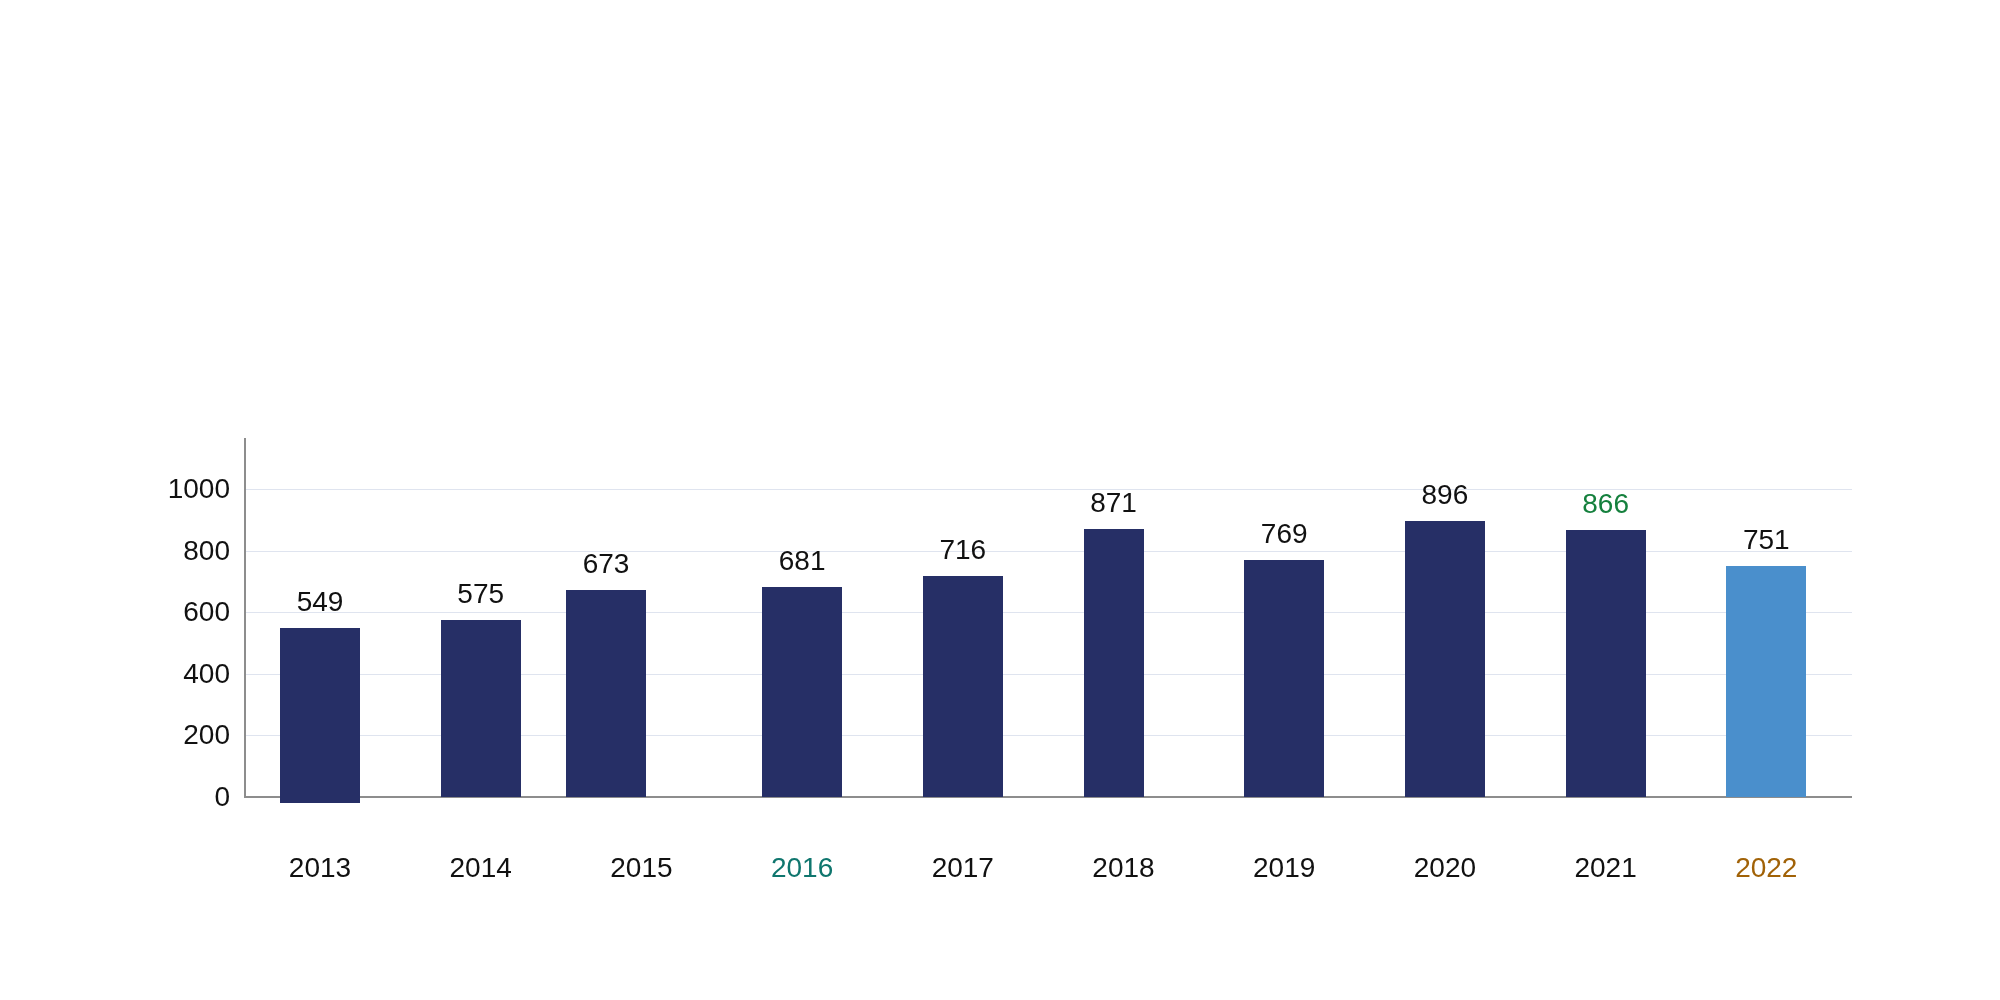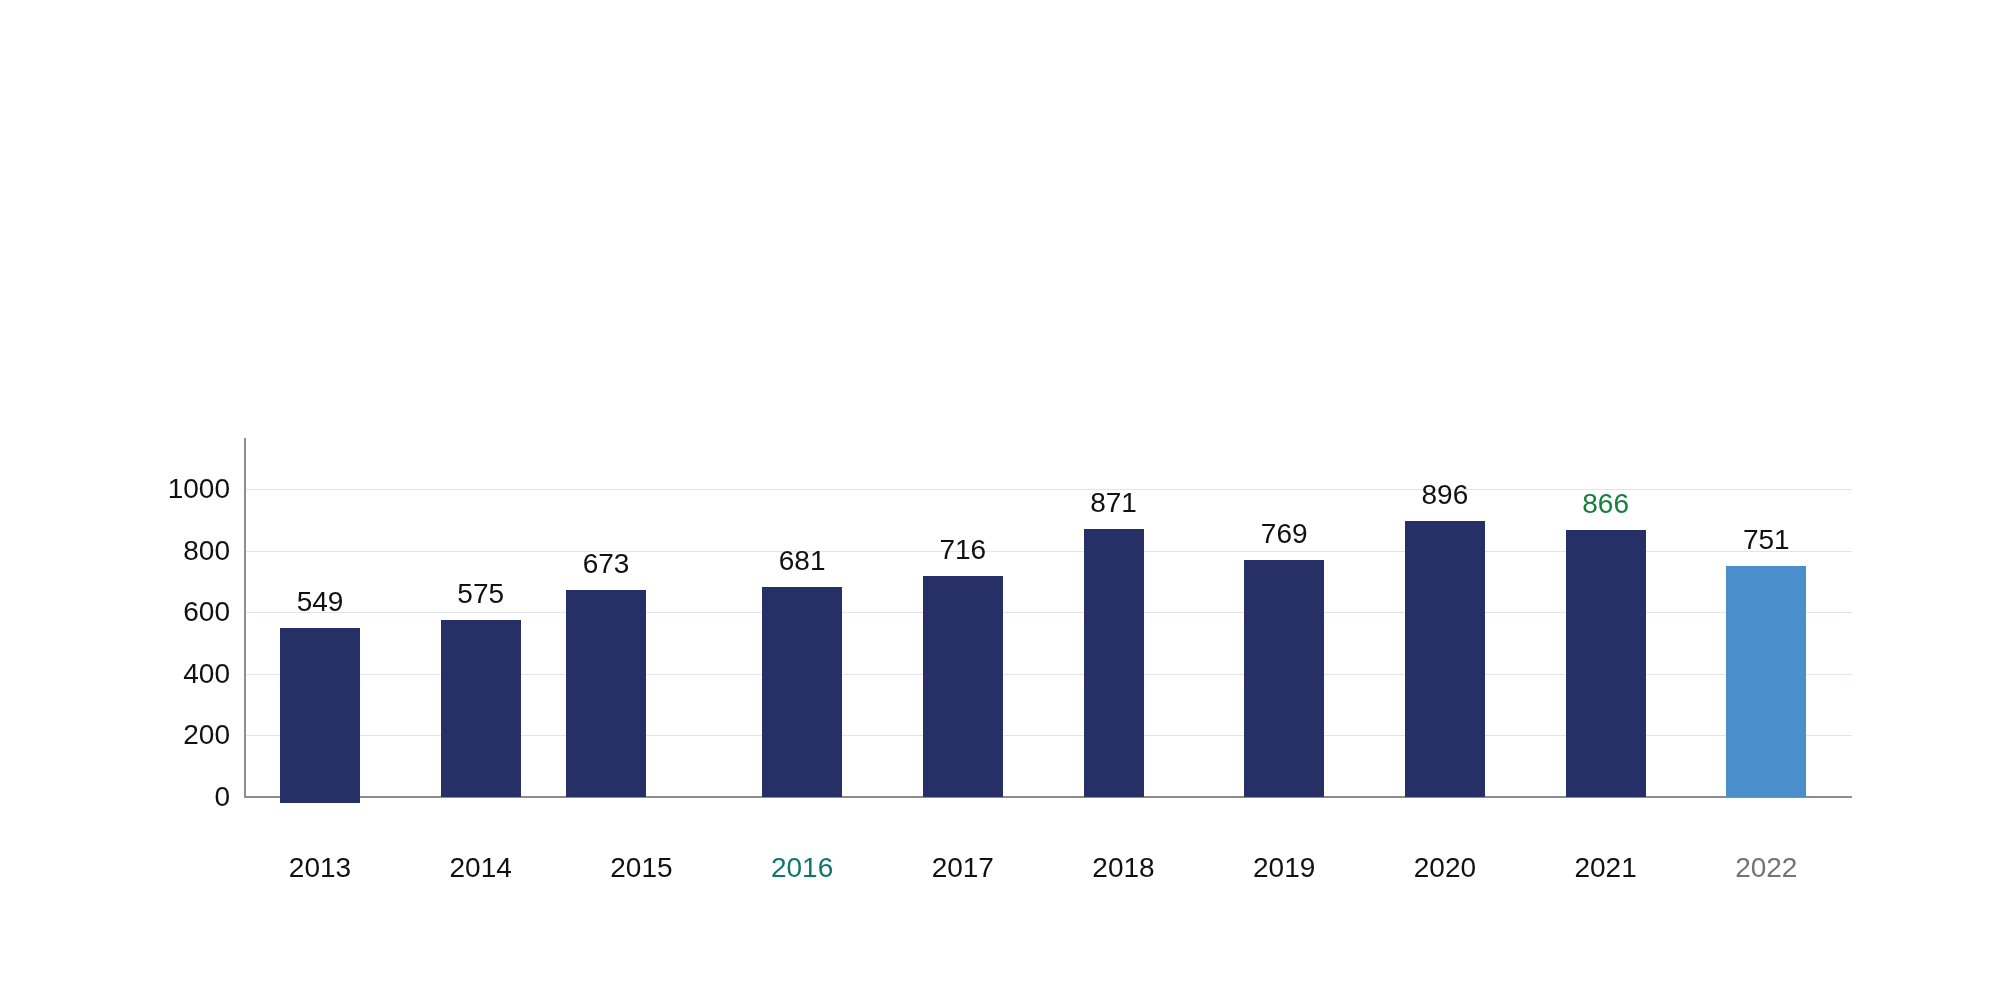--- a/index.html
+++ b/index.html
@@ -201,16 +201,16 @@
       <div class="bar-category" style="left: 1444.9px; color: rgb(17, 17, 17);">2020</div>
       <div class="bar-group" style="left: 1565.6px; width: 80px; top: 530.272px; height: 266.728px;">
         <div class="bar" style="height: 100%; background: rgb(38, 47, 102);"></div>
         <div class="bar-value" style="top: -42px; color: #15803d;">866</div>
       </div>
       <div class="bar-category" style="left: 1605.6px; color: rgb(17, 17, 17);">2021</div>
       <div class="bar-group" style="left: 1726.3px; width: 80px; top: 565.692px; height: 231.308px;">
         <div class="bar" style="height: 100%; background: rgb(74, 143, 204);"></div>
         <div class="bar-value" style="top: -42px; color: rgb(17, 17, 17);">751</div>
       </div>
-      <div class="bar-category" style="left: 1766.3px; color: #737373;">2022</div>
+      <div class="bar-category" style="left: 1766.3px; color: #a16207;">2022</div>
     </div>
 
 </div>
 
 </body></html>

